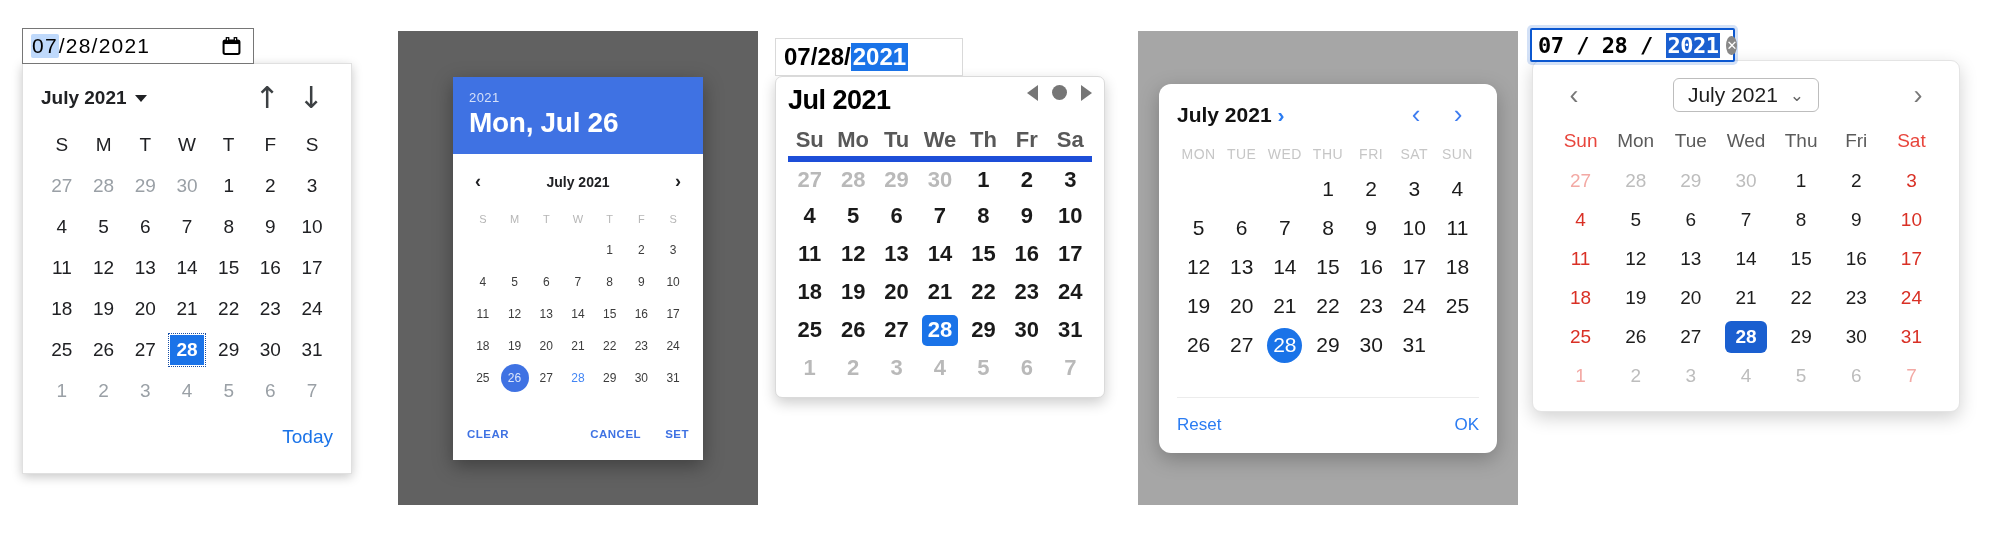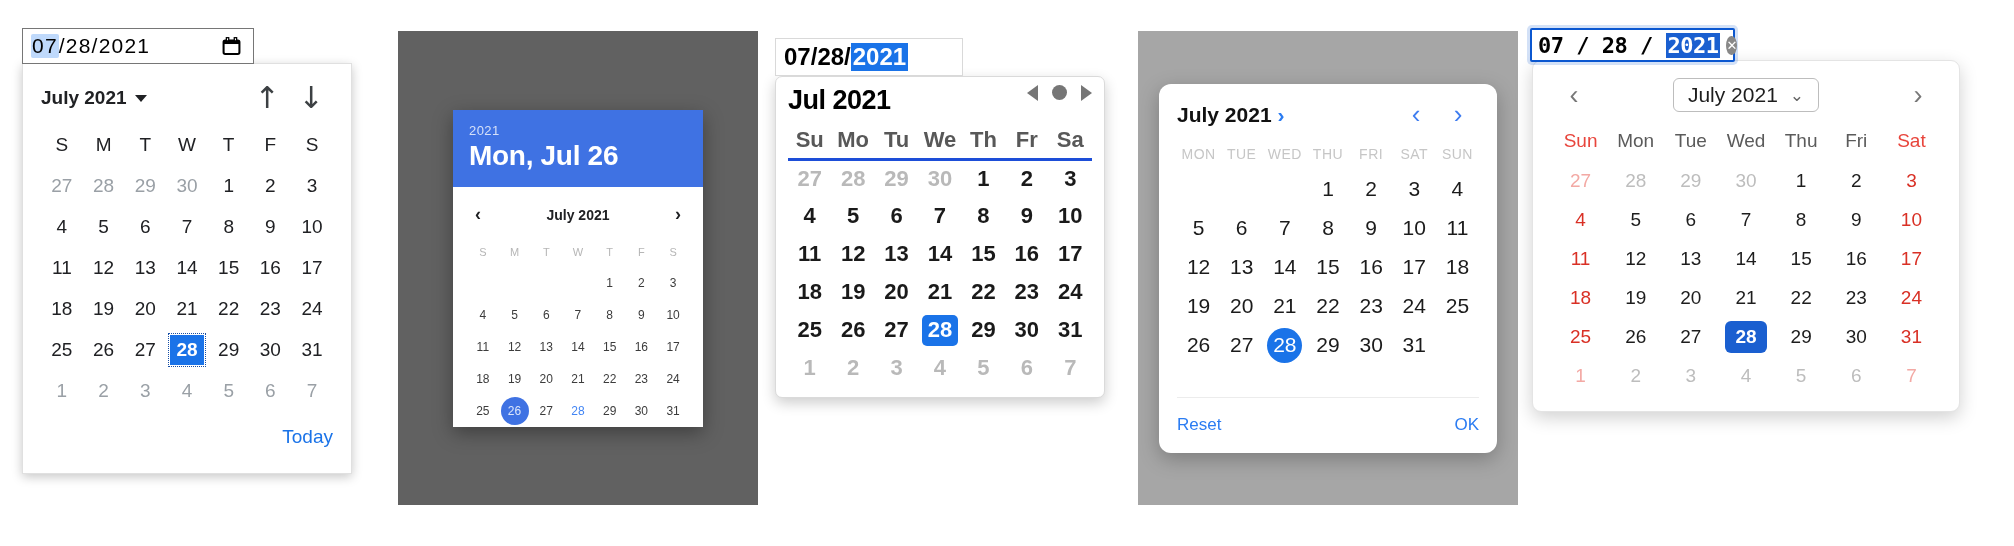--- a/index.html
+++ b/index.html
@@ -140,21 +140,21 @@
   }
   #p3 .hd .dot { width: 15px; height: 15px; border-radius: 50%; background: #767676; margin-right: 14px; cursor: pointer; }
   #p3 .hd .tri-r {
     width:0;height:0;border-top:8px solid transparent;border-bottom:8px solid transparent;
     border-left:11px solid #767676; cursor: pointer;
   }
   #p3 table { width: 100%; border-collapse: collapse; }
   #p3 th {
     font-size: 22px; font-weight: bold; color: #585858;
     height: 36px; width: 14.28%; 
-    border-bottom: 3px solid #1d4ed8;
+    border-bottom: 6px solid #1d4ed8;
   }
   #p3 td { font-size: 22px; font-weight: bold; height: 38px; text-align: center; color: #1a1a1a; }
   #p3 td.other { color: #b9b9b9; }
   #p3 td .sel {
     display: inline-flex; align-items: center; justify-content: center;
     width: 36px; height: 31px; border-radius: 5px;
     background: #1a73e8; color: #fff;
   }
 
   
@@ -407,20 +407,26 @@
                 <td><span class="circ">26</span></td>
                 <td>27</td>
                 <td class="today-n">28</td>
                 <td>29</td>
                 <td>30</td>
                 <td>31</td>
               </tr>
             </tbody>
         </table>
       </div>
+      <div class="acts">
+        <span class="b">CLEAR</span>
+        <span class="gap"></span>
+        <span class="b">CANCEL</span>
+        <span class="b">SET</span>
+      </div>
     </div>
   </div>
 
   <div id="p3">
     <div class="field">
       <span>07</span>
         <span>/</span>
         <span>28</span>
         <span>/</span>
         <span class="sel">2021</span>

